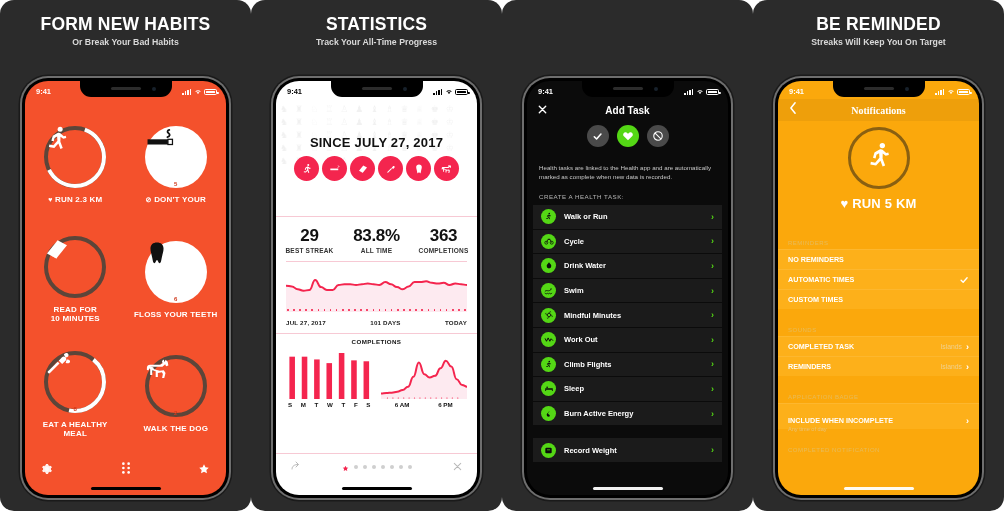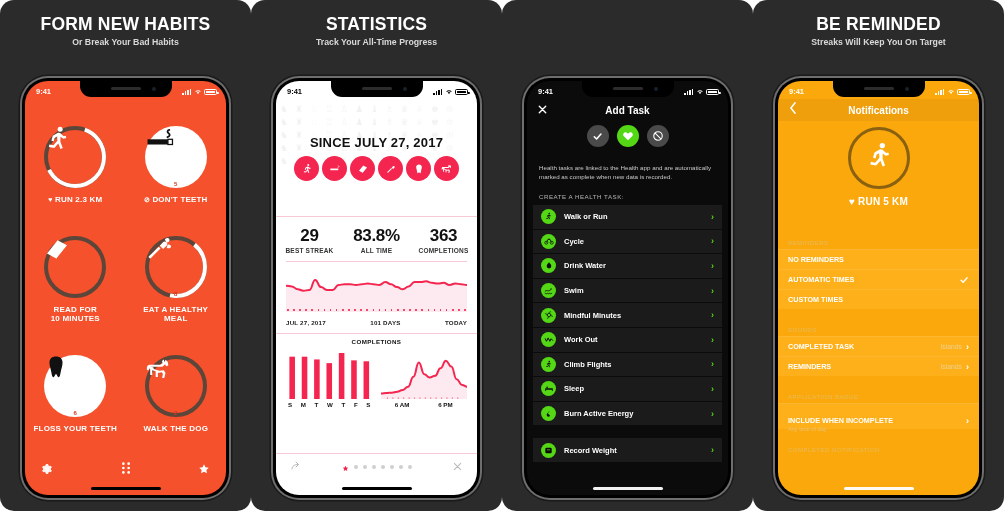--- a/index.html
+++ b/index.html
@@ -127,29 +127,29 @@
   .row3 .ri { width:15px; height:15px; border-radius:50%; background:#54D715;
               display:flex; align-items:center; justify-content:center; flex:0 0 15px;}
   .row3 .rl { margin-left:8px; font-size:7.5px; font-weight:bold; flex:1;}
   .chev { color:#54D715; font-size:9px; font-weight:bold;}
   .gap3 { height:12px; background:#0b0b0b;}
 
   
   .s-rem { background:#FBA80C; color:#fff; height:100%; position:relative;}
   .navbar4 { position:absolute; top:18px; left:0; right:0; height:22px;
              display:flex; align-items:center; padding:0 10px;
-             background:rgba(0,0,0,.05);}
+             background:rgba(0,0,0,.05);font-family:Liberation Serif, serif;}
   .navbar4 .ttl { position:absolute; left:0; right:0; text-align:center;
                   font-size:10px; font-weight:bold;}
   .hero4 { position:absolute; top:46px; left:0; right:0; display:flex;
            flex-direction:column; align-items:center;}
   .hero4 .ring4 { width:62px; height:62px; border-radius:50%;
                   border:3px solid #8a6011; display:flex; align-items:center;
                   justify-content:center;}
-  .hero4 .cap4 { margin-top:7px; font-size:10px; font-weight:bold; letter-spacing:.2px;}
+  .hero4 .cap4 { margin-top:7px; font-size:13px; font-weight:bold; letter-spacing:.2px;}
   .list4 { position:absolute; top:152px; left:0; right:0; bottom:0;}
   .shdr4 { font-size:6px; color:#e7bb5a; letter-spacing:.5px; padding:7px 10px 3px;}
   .row4 { height:20px; display:flex; align-items:center; padding:0 10px;
           background:#FDB01A; border-top:1px solid rgba(255,255,255,.09);}
   .row4 .l4 { font-size:7.2px; font-weight:bold; flex:1;}
   .row4 .v4 { font-size:6.8px; color:#f0d08c; margin-right:4px;}
   .row4.tall { height:26px; align-items:flex-start; padding-top:12px; }
   .row4 .sub4 { font-size:5.6px; color:#e8c277; font-weight:normal; margin-top:1px;}
   .spacer4 { height:11px; }
   .chev4 { font-size:9px; color:#fff; font-weight:bold;}
@@ -215,71 +215,71 @@
                   </svg>
                 <div class="glyph">
                   <svg width="34" height="34" viewBox="0 0 30 30">
                     <rect x="4" y="13.5" width="18" height="4.6" fill="#111"></rect>
                     <rect x="22" y="13.5" width="4" height="4.6" fill="#fff" stroke="#111" stroke-width="1.1"></rect>
                     <path d="M21.5 11.5c2.4-.6 2.6-2.4 1.1-3.4-1.5-1-1.2-2.4.6-2.9" fill="none" stroke="#111" stroke-width="1.6" stroke-linecap="round"></path>
                   </svg>
                 </div>
                 <div class="cnt">5</div>
               </div>
-              <div class="cap"><span class="mk">⊘</span> <span>DON'T TEETH</span></div>
+              <div class="cap"><span class="mk">⊘</span> <span>DON'T YOUR</span></div>
             </div>
 
             <div class="cell">
               <div class="ring">
                 <svg viewBox="0 0 66 66">
                     <circle cx="33" cy="33" r="29" fill="none" stroke="#5c4539" stroke-width="4"></circle>
                   </svg>
                 <div class="glyph">
                   <svg width="30" height="30" viewBox="0 0 24 24" fill="#fff">
                     <path d="M4 15.5 12.5 5l7.5 4-8.5 10.5z"></path>
                     <path d="M4 15.5 11.5 19.5l.5-.5-8-3.5z" opacity=".8"></path>
                   </svg>
                 </div>
               </div>
               <div class="cap">READ FOR
 10 MINUTES</div>
+            </div>
+
+            <div class="cell">
+              <div class="ring">
+                <svg viewBox="0 0 66 66">
+                    <circle cx="33" cy="33" r="31" fill="#fff"></circle>
+                  </svg>
+                <div class="glyph">
+                  <svg width="28" height="28" viewBox="0 0 24 24" fill="#111">
+                    <path d="M12 3c3.4 0 5.6 1.8 5.6 5.2 0 3-1 5-1.6 8.2-.4 2.2-.7 4.3-1.8 4.3-1.2 0-1.3-2.6-2.2-2.6s-1 2.6-2.2 2.6c-1.1 0-1.4-2.1-1.8-4.3C7.4 13.2 6.4 11.2 6.4 8.2 6.4 4.8 8.6 3 12 3z"></path>
+                  </svg>
+                </div>
+                <div class="cnt">6</div>
+              </div>
+              <div class="cap">FLOSS YOUR TEETH</div>
             </div>
 
             <div class="cell">
               <div class="ring">
                 <svg viewBox="0 0 66 66">
                   <circle cx="33" cy="33" r="29" fill="none" stroke="#5c4539" stroke-width="4"></circle>
                   <circle cx="33" cy="33" r="29" fill="none" stroke="#ffffff" stroke-width="4" stroke-dasharray="77 182" stroke-dashoffset="-20" transform="rotate(-90 33 33)"></circle>
                 </svg>
                 <div class="glyph">
                   <svg width="30" height="30" viewBox="0 0 24 24" fill="#fff">
                     <path d="M6 19.5 14 11.5l-1.4-1.4L4.6 18c-.5.5.9 2 1.4 1.5z"></path>
                     <path d="M13.4 9.3 16 6.6c.8-.8 2-.8 2.8 0s.8 2 0 2.8l-2.7 2.6-2.7-2.7z"></path>
                     <path d="M17.5 4.5c1-1.5 3-1.6 3.6-.4.6 1.2-.5 2.6-2.2 2.6M19.8 8.4c1.8-.3 3 .9 2.6 2-.4 1.1-2.2 1.4-3.5.5"></path>
                   </svg>
                 </div>
                 <div class="cnt">8</div>
               </div>
               <div class="cap">EAT A HEALTHY
 MEAL</div>
-            </div>
-
-            <div class="cell">
-              <div class="ring">
-                <svg viewBox="0 0 66 66">
-                    <circle cx="33" cy="33" r="31" fill="#fff"></circle>
-                  </svg>
-                <div class="glyph">
-                  <svg width="28" height="28" viewBox="0 0 24 24" fill="#111">
-                    <path d="M12 3c3.4 0 5.6 1.8 5.6 5.2 0 3-1 5-1.6 8.2-.4 2.2-.7 4.3-1.8 4.3-1.2 0-1.3-2.6-2.2-2.6s-1 2.6-2.2 2.6c-1.1 0-1.4-2.1-1.8-4.3C7.4 13.2 6.4 11.2 6.4 8.2 6.4 4.8 8.6 3 12 3z"></path>
-                  </svg>
-                </div>
-                <div class="cnt">6</div>
-              </div>
-              <div class="cap">FLOSS YOUR TEETH</div>
             </div>
 
             <div class="cell">
               <div class="ring">
                 <svg viewBox="0 0 66 66">
                     <circle cx="33" cy="33" r="29" fill="none" stroke="#5c4539" stroke-width="4"></circle>
                   </svg>
                 <div class="glyph">
                   <svg width="32" height="32" viewBox="0 0 28 28" fill="#fff">
                     <path d="M6 12h11l2.4-2.2.8 1.8 2-.6-.6-3.4-1.8-1.6-1 2.2-.6-2.6-1.6 1.3.5 2.1-2 1.2H6.2c-1.6 0-2.8 1.1-2.8 2.6v2l1.7.2.2-1.6 1 .9v5h1.8v-4.2l3 .9V21h1.9v-3.6l3.5-.5.9 1.4-.7 3.5h1.9l1.1-4.2-1.5-2.6-3.6.6-4-1.1c-1-.3-1.6-1-1.6-2z"></path>

